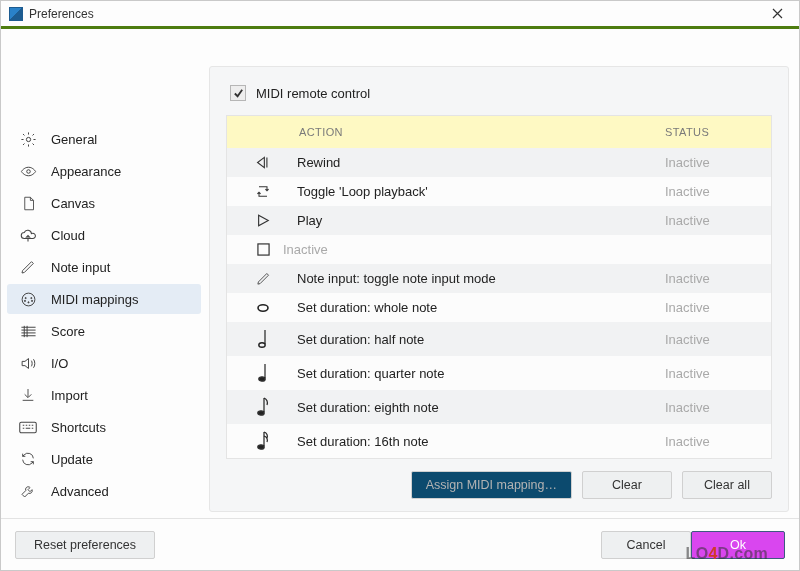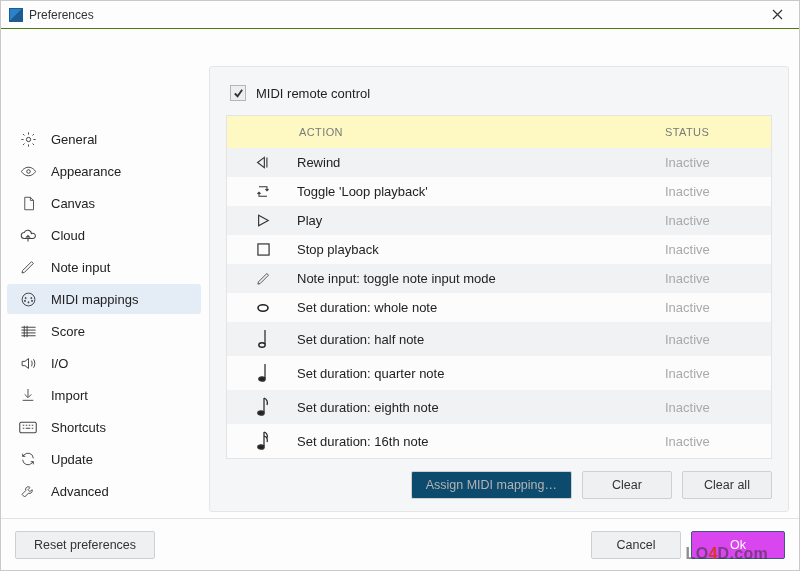--- a/index.html
+++ b/index.html
@@ -20,21 +20,21 @@
   border: 1px solid #c9c9c9;
   display: flex;
   flex-direction: column;
 }
 .titlebar {
   height: 28px;
   display: flex;
   align-items: center;
   justify-content: space-between;
   padding: 0 10px 0 8px;
-  border-bottom: 1px solid #4d7c0f;
+  border-bottom: 3px solid #4d7c0f;
 }
 .titlebar-left { display: flex; align-items: center; gap: 6px; }
 .app-icon {
   width: 14px; height: 14px;
   display: inline-block;
   background: linear-gradient(135deg,#2a82c9 50%,#1d5c91 50%);
   border:1px solid #1d5c91;
 }
 .title-text { font-size: 12px; color: #333; }
 .close-btn {
@@ -149,21 +149,21 @@
 }
 .btn.disabled { color: #b3b3b3; background:#0c4a6e; cursor: default; }
 .footer {
   height: 52px;
   border-top: 1px solid #e3e3e3;
   display: flex;
   align-items: center;
   justify-content: space-between;
   padding: 0 14px;
 }
-.footer-right { display: flex; gap: 10px; }
+.footer-right { display: flex; }
 .btn.primary {
   background: #d946ef;
   color: #fff;
   border-color: #3d5a80;
   min-width: 94px;
 }
 .watermark {
   position: absolute;
   bottom: 8px;
   right: 32px;
@@ -364,21 +364,20 @@
             <span class="rname">Play</span>
             <span class="rstatus">Inactive</span>
           </div>
 
           <div class="trow">
             <span class="ricon">
                 <svg width="13" height="13" viewBox="0 0 14 14">
                   <rect x="1" y="1" width="12" height="12"></rect>
                 </svg>
               </span>
-            <span class="rname">Stop playback</span>
             <span class="rstatus">Inactive</span>
           </div>
 
           <div class="trow">
             <span class="ricon">
                 <svg width="15" height="15" viewBox="0 0 24 24">
                   <path d="M3 21l3.5-.8L20 6.7 17.3 4 3.8 17.5 3 21z"></path>
                 </svg>
               </span>
             <span class="rname">Note input: toggle note input mode</span>

